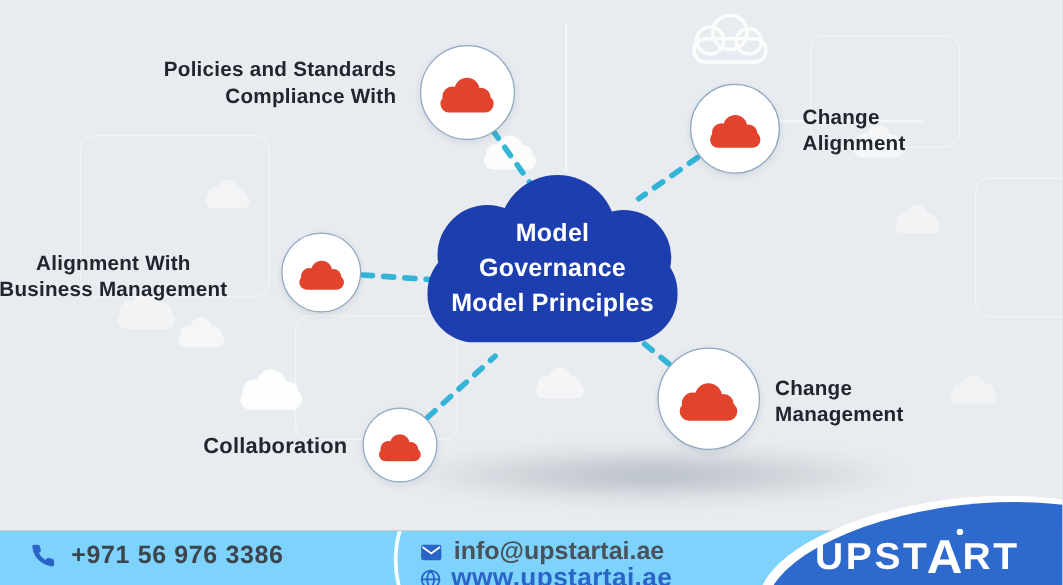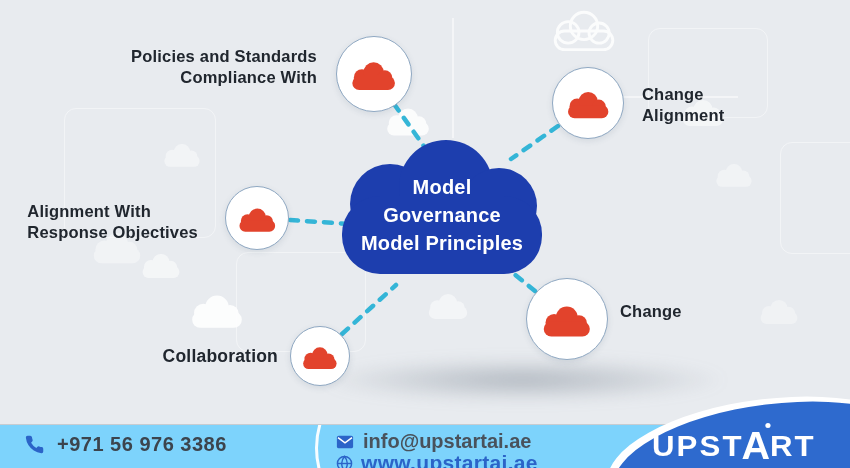--- a/index.html
+++ b/index.html
@@ -43,21 +43,21 @@
   .n4{left:526px;top:278px;width:82px;height:82px;}
   
   .lbl{
     position:absolute;color:var(--label_dark,#20262e);font-weight:700;
     font-size:16.5px;line-height:21px;letter-spacing:.2px;white-space:nowrap;
   }
   .lbl span{display:block;}
   .lbl span:empty{display:none;}
   .l0{right:533px;top:46px;text-align:right;}
   .l1{left:642px;top:84px;text-align:left;}
-  .l2{right:652px;top:201px;text-align:left;}
+  .l2{right:668px;top:201px;text-align:center;}
   .l3{right:572px;top:346px;text-align:right;font-size:17.5px;margin-left:44px;}
   .l4{left:620px;top:301px;text-align:left;}
   
   .footer{
     position:absolute;left:0;top:424px;width:850px;height:44px;
     background:#7dd3fc;border-top:1px solid #c7ccd1;box-sizing:border-box;
   }
   .arc-clip{position:absolute;left:300px;top:0;width:58px;height:44px;overflow:hidden;}
   .arc-circle{
     position:absolute;left:15px;top:-62px;width:170px;height:170px;border-radius:50%;
@@ -263,28 +263,29 @@
   <div class="lbl l0">
     <span>Policies and Standards</span>
     <span>Compliance With</span>
   </div>
   <div class="lbl l1">
     <span>Change</span>
     <span>Alignment</span>
   </div>
   <div class="lbl l2">
     <span>Alignment With</span>
-    <span>Response Objectives</span>
+    <span>Business Management</span>
   </div>
   <div class="lbl l3">
     <span>Collaboration</span>
 
   </div>
   <div class="lbl l4">
     <span>Change</span>
+    <span>Management</span>
   </div>
 
   <div class="footer">
     <div class="arc-clip">
       <div class="arc-circle"></div>
     </div>
 
     <div class="phone-group">
       <svg width="21" height="21" viewBox="0 0 24 24">
         <path fill="var(--link_blue,#2b64c8)" d="M22 16.92v3a2 2 0 0 1-2.18 2 19.79 19.79 0 0 1-8.63-3.07 19.5 19.5 0 0 1-6-6 19.79 19.79 0 0 1-3.07-8.67A2 2 0 0 1 4.11 2h3a2 2 0 0 1 2 1.72 12.84 12.84 0 0 0 .7 2.81 2 2 0 0 1-.45 2.11L8.09 9.91a16 16 0 0 0 6 6l1.27-1.27a2 2 0 0 1 2.11-.45 12.84 12.84 0 0 0 2.81.7A2 2 0 0 1 22 16.92z"></path>

